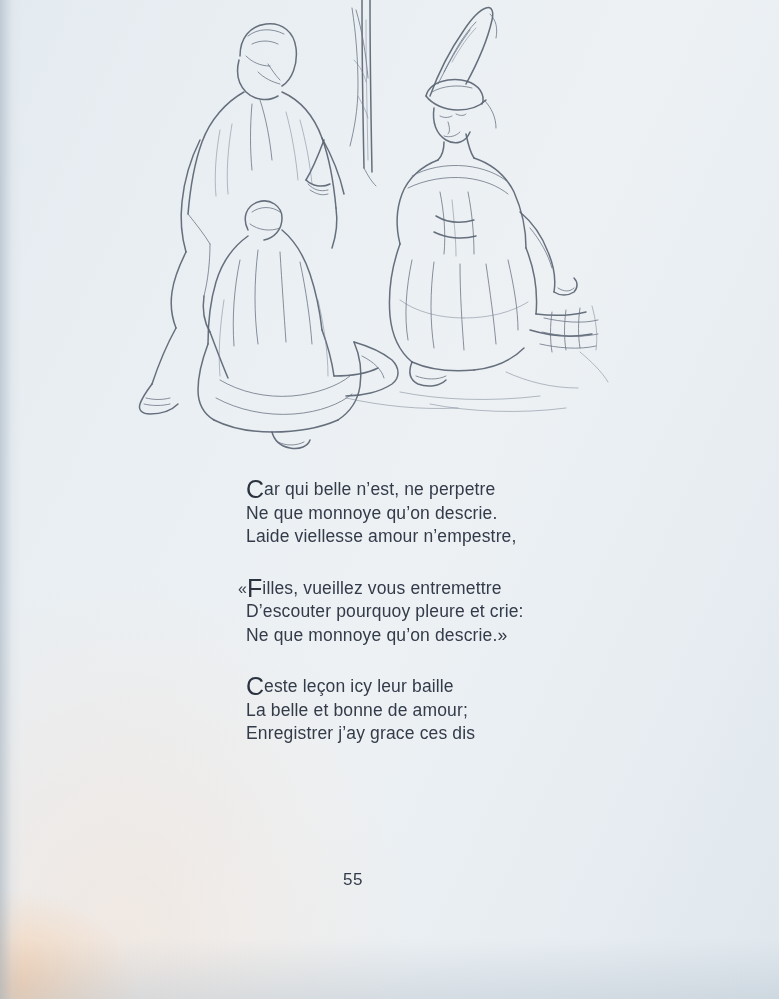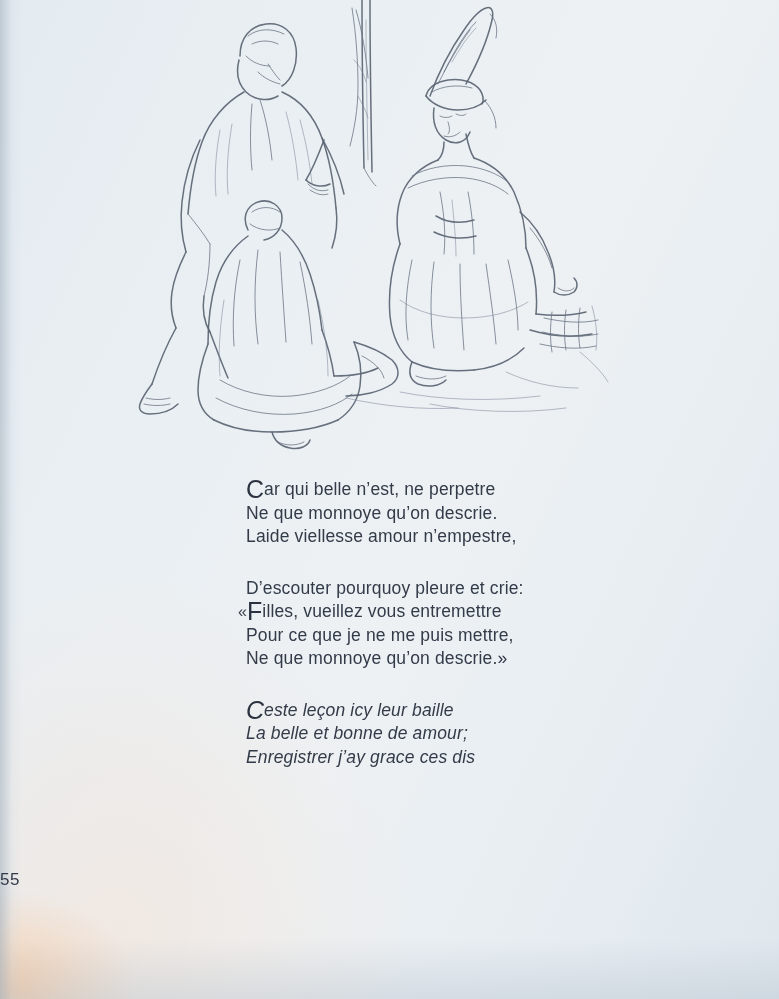--- a/index.html
+++ b/index.html
@@ -79,21 +79,20 @@
     top: 478px;
     width: 470px;
     color: #2a3240;
     font-family: "Liberation Sans", sans-serif;
   }
   .stanza {
     margin-bottom: 28px;
   }
   .stanza:last-child {
     margin-bottom: 0;
-    font-style: italic;
   }
   .line {
     font-size: 17.5px;
     line-height: 23.5px;
     letter-spacing: 0.15px;
     white-space: pre;
     color: #333b49;
   }
   .line.has-drop {
     position: relative;
@@ -107,23 +106,24 @@
   }
   .guillemet {
     font-size: 16px;
     color: #3b4350;
   }
   .indent-neg {
     margin-left: -8px;
   }
   .folio {
     position: absolute;
-    left: 0;
+    left: 12px;
     top: 870px;
     width: 682px;
+    text-align: center;
     font-size: 17px;
     color: #333b49;
     letter-spacing: 0.5px;
   }
 </style>
 </head>
 <body>
 
 <div class="page">
 
@@ -284,23 +284,22 @@
 
   <div class="poem">
 
     <div class="stanza">
       <div class="line has-drop"><span class="dropcap">C</span><span>ar qui belle n’est, ne perpetre</span></div>
       <div class="line">Ne que monnoye qu’on descrie.</div>
       <div class="line">Laide viellesse amour n’empestre,</div>
     </div>
 
     <div class="stanza">
+      <div class="line has-drop indent-neg"><span class="guillemet">«</span><span class="dropcap">F</span><span>illes, vueillez vous entremettre</span></div>
       <div class="line">D’escouter pourquoy pleure et crie:</div>
-      <div class="line has-drop indent-neg"><span class="guillemet">«</span><span class="dropcap">F</span><span>illes, vueillez vous entremettre</span></div>
-      <div class="line">Pour ce que je ne me puis mettre,</div>
       <div class="line">Ne que monnoye qu’on descrie.»</div>
     </div>
 
     <div class="stanza">
       <div class="line has-drop"><span class="dropcap">C</span><span>este leçon icy leur baille</span></div>
       <div class="line">La belle et bonne de amour;</div>
       <div class="line">Enregistrer j’ay grace ces dis</div>
     </div>
   </div>
 

